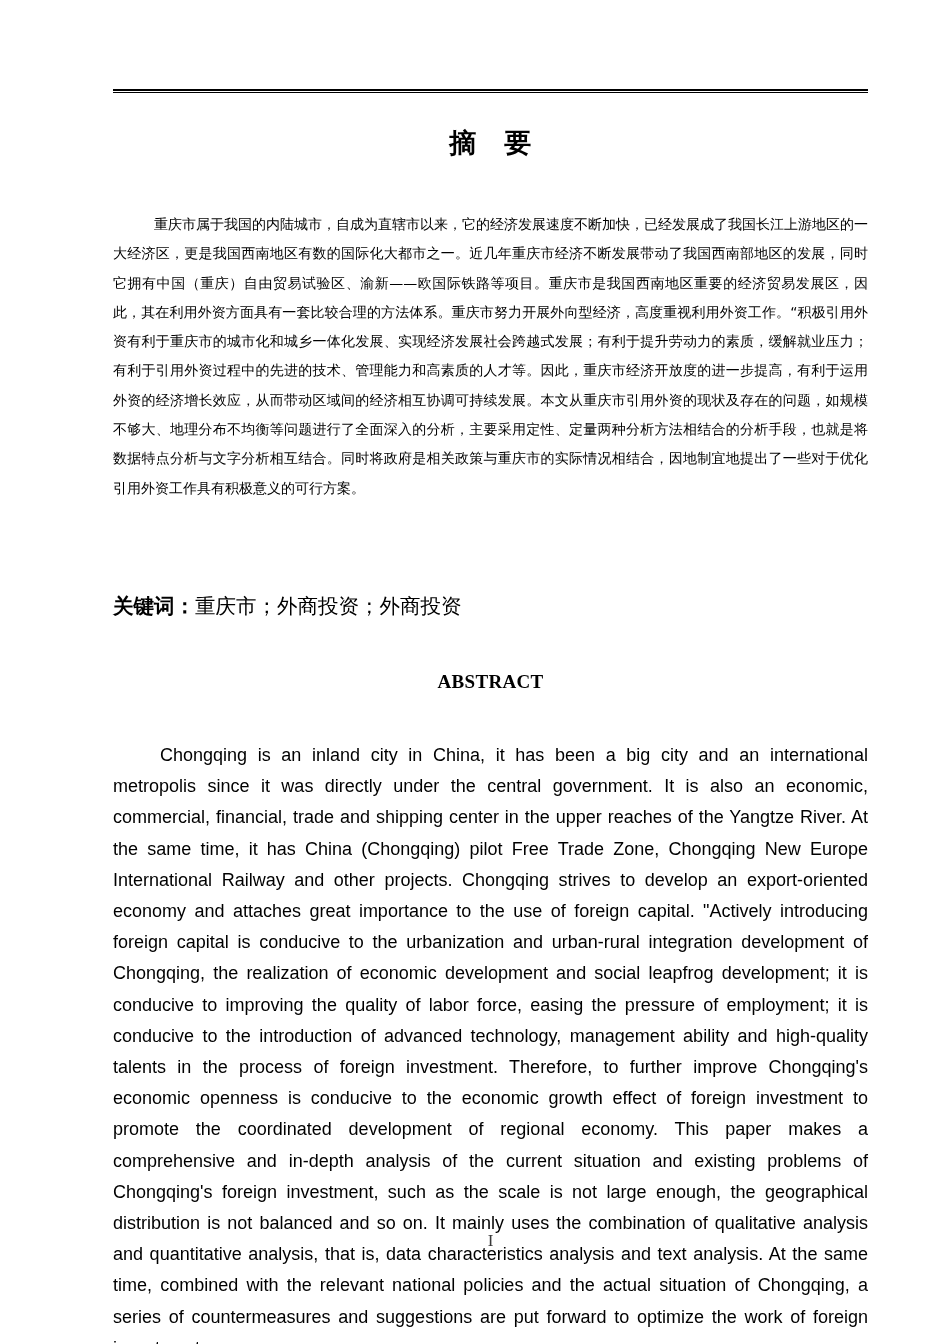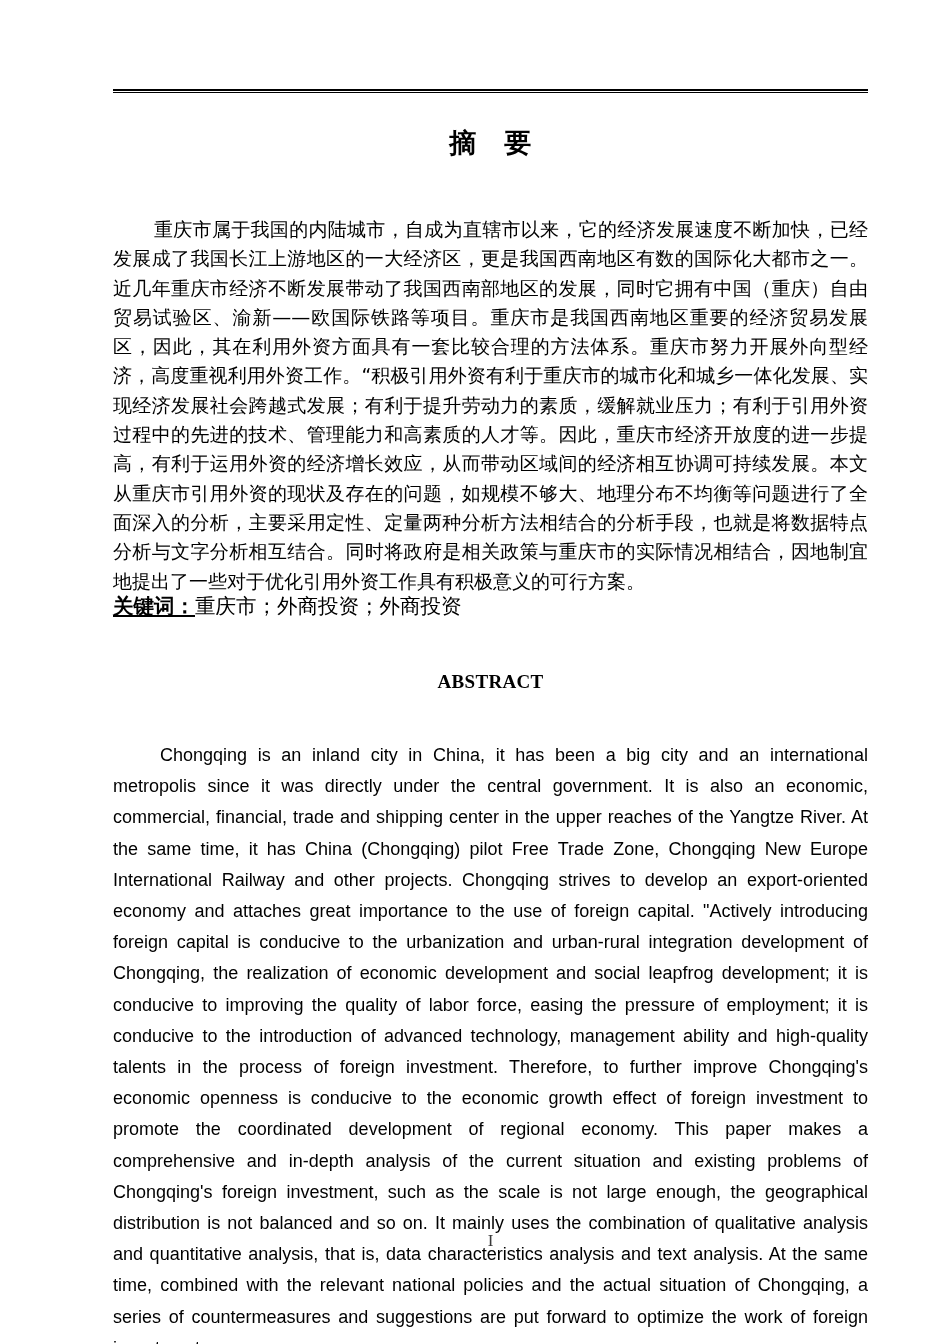--- a/index.html
+++ b/index.html
@@ -75,21 +75,21 @@
   }
 
   
   .cn-body {
     position: absolute;
     left: 0;
     top: 196px;
     width: 755px;
     font-family: "DejaVu Sans", "Liberation Sans", sans-serif;
     font-weight: normal;
-    font-size: 19px;
+    font-size: 14px;
     line-height: 29.3px;
     text-align: justify;
     text-justify: inter-character;
     text-indent: 41px;
     letter-spacing: 0px;
     word-break: break-all;
   }
 
   
   .cn-keywords {
@@ -97,21 +97,20 @@
     left: 0;
     top: 571px;
     width: 755px;
     font-family: "DejaVu Sans", "Liberation Sans", sans-serif;
     font-size: 20.5px;
     line-height: 29px;
     text-align: left;
   }
   .cn-keywords .kw-label {
     font-weight: bold;
-    text-decoration: underline;
   }
   .cn-keywords .kw-values {
     font-weight: normal;
   }
 
   
   .en-heading {
     position: absolute;
     left: 0;
     top: 653px;

